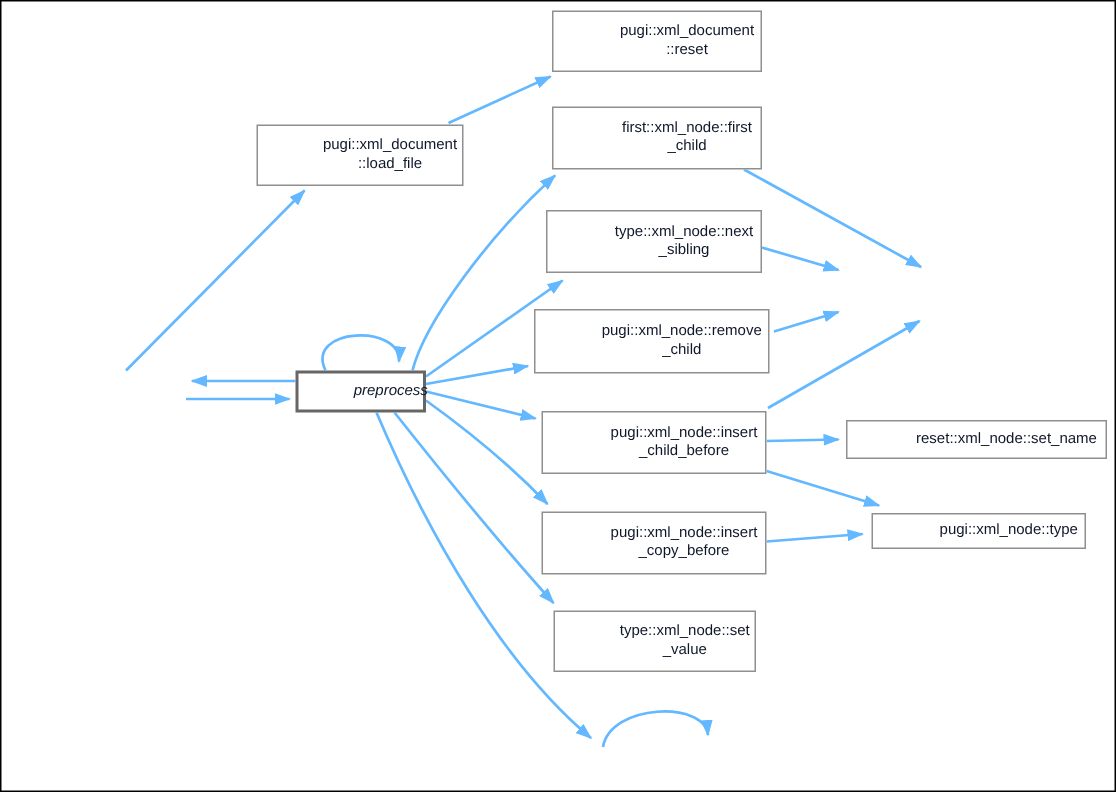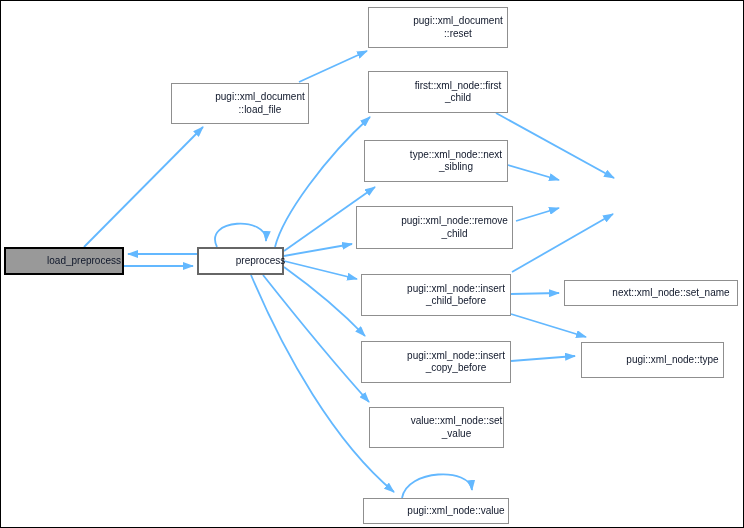--- a/index.html
+++ b/index.html
@@ -12,21 +12,21 @@
   .edges { position:absolute; left:0; top:0; width:744px; height:528px; pointer-events:none; }
   .edge { fill:none; stroke:#63b8ff; stroke-width:1.8px; }
   .node {
     position:absolute; box-sizing:border-box;
     background:#ffffff; border:1px solid #8f8f8f; color:#0f172a;
     display:flex; align-items:center; justify-content:center;
     text-align:center; white-space:pre-line;
     font-size:10px; line-height:1.25; cursor:pointer;padding-left:40px;
   }
   .node--root { background:#999999; border:2px solid #000000; }
-  .node--current { border:2px solid #666666; }
+  .node--current { border:2px solid #666666;font-style:italic; }
 </style>
 </head>
 <body>
 
 <div class="canvas">
 
   <svg class="edges" viewBox="0 0 744 528" xmlns="http://www.w3.org/2000/svg">
     <defs>
       <marker id="arrow" viewBox="0 0 11 8" refX="10" refY="4" markerWidth="11" markerHeight="8" markerUnits="userSpaceOnUse" orient="auto">
         <path d="M0,0 L11,4 L0,8 z" fill="#63b8ff"></path>
@@ -49,21 +49,20 @@
         <path d="M495,112 L613,177" class="edge" marker-end="url(#arrow)"></path>
         <path d="M507,164 L558,179" class="edge" marker-end="url(#arrow)"></path>
         <path d="M515,220 L558,207" class="edge" marker-end="url(#arrow)"></path>
         <path d="M511,271 L612,213" class="edge" marker-end="url(#arrow)"></path>
         <path d="M510,293 L558,292" class="edge" marker-end="url(#arrow)"></path>
         <path d="M510,313 L585,336" class="edge" marker-end="url(#arrow)"></path>
         <path d="M510,360 L574,355" class="edge" marker-end="url(#arrow)"></path>
       </g>
   </svg>
 
-  <div class="node node--root" style="left:3px;   top:246px; width:120px; height:28px">load_preprocess</div>
 
   <div class="node node--current" style="left:196px; top:246px; width:87px;  height:28px">preprocess</div>
 
   <div class="node" style="left:170px; top:82px;  width:138px; height:41px">pugi::xml_document
 ::load_file</div>
 
   <div class="node" style="left:367px; top:6px;   width:140px; height:41px">pugi::xml_document
 ::reset</div>
 
   <div class="node" style="left:367px; top:70px;  width:140px; height:42px">first::xml_node::first
@@ -72,25 +71,24 @@
   <div class="node" style="left:363px; top:139px; width:144px; height:42px">type::xml_node::next
 _sibling</div>
 
   <div class="node" style="left:355px; top:205px; width:157px; height:43px">pugi::xml_node::remove
 _child</div>
 
 
   <div class="node" style="left:360px; top:273px; width:150px; height:42px">pugi::xml_node::insert
 _child_before</div>
 
-  <div class="node" style="left:563px; top:279px; width:174px; height:26px">next::xml_node::set_name</div>
+  <div class="node" style="left:563px; top:279px; width:174px; height:26px">reset::xml_node::set_name</div>
 
   <div class="node" style="left:360px; top:340px; width:150px; height:42px">pugi::xml_node::insert
 _copy_before</div>
 
-  <div class="node" style="left:580px; top:341px; width:143px; height:36px">pugi::xml_node::type</div>
+  <div class="node" style="left:580px; top:341px; width:143px; height:24px">pugi::xml_node::type</div>
 
-  <div class="node" style="left:368px; top:406px; width:135px; height:41px">value::xml_node::set
+  <div class="node" style="left:368px; top:406px; width:135px; height:41px">type::xml_node::set
 _value</div>
 
-  <div class="node" style="left:362px; top:497px; width:146px; height:26px">pugi::xml_node::value</div>
 
 </div>
 
 </body></html>

